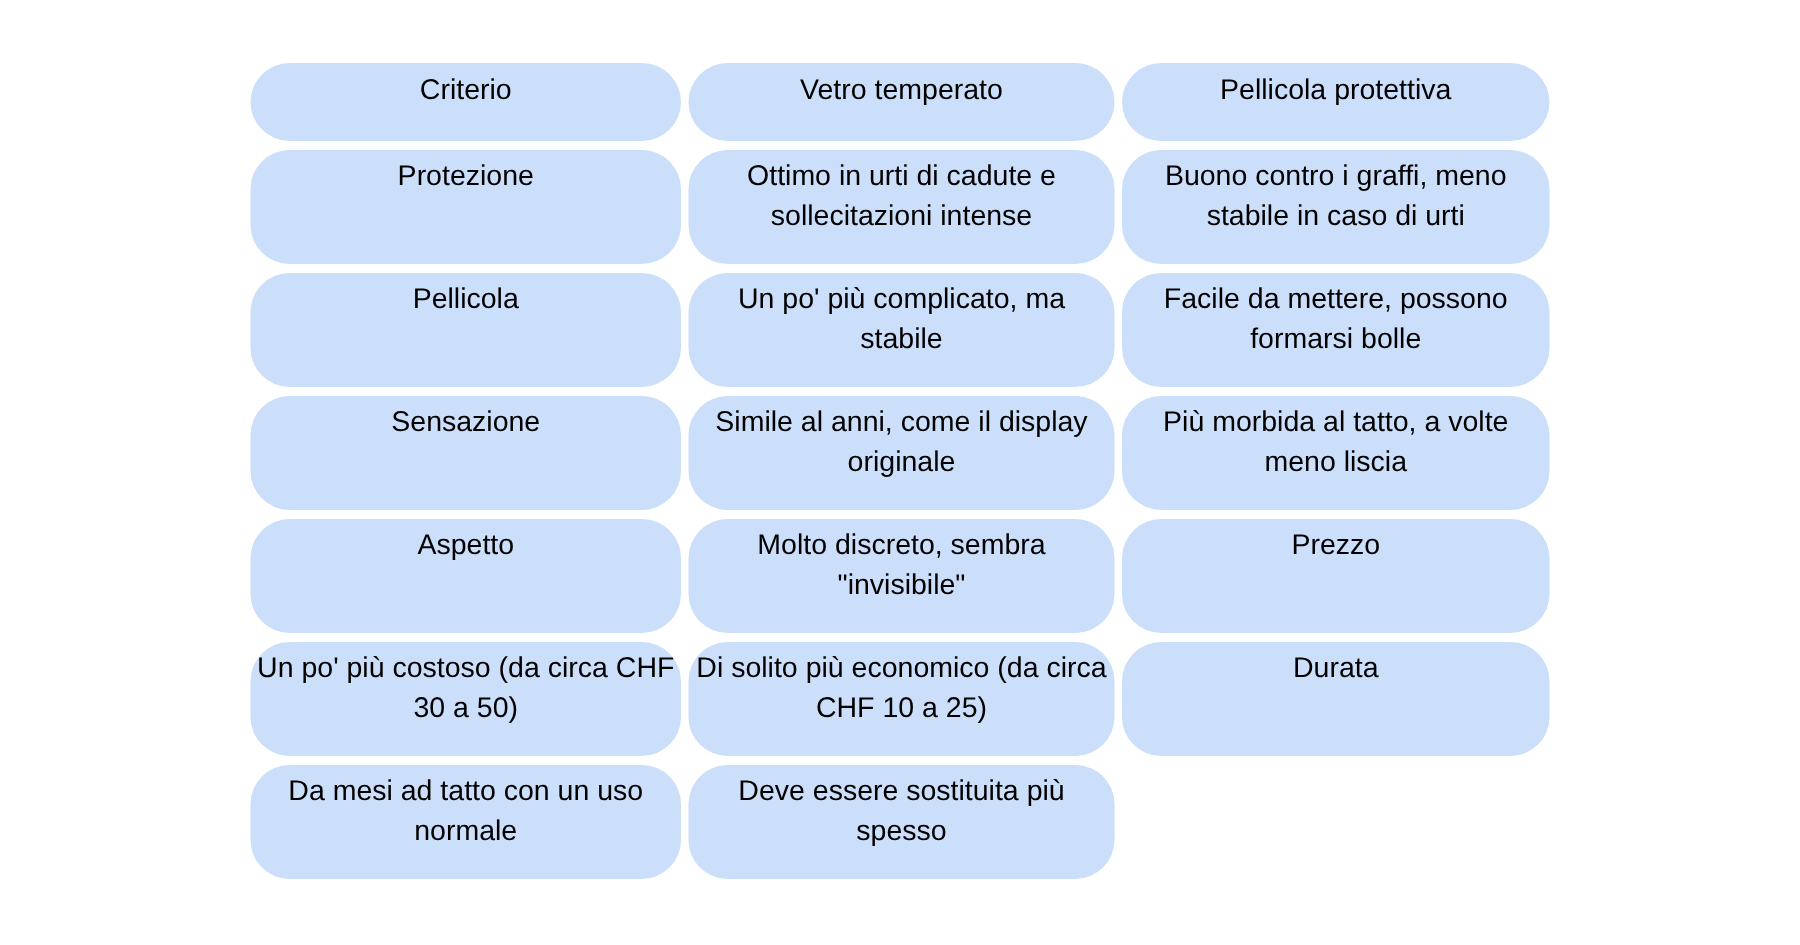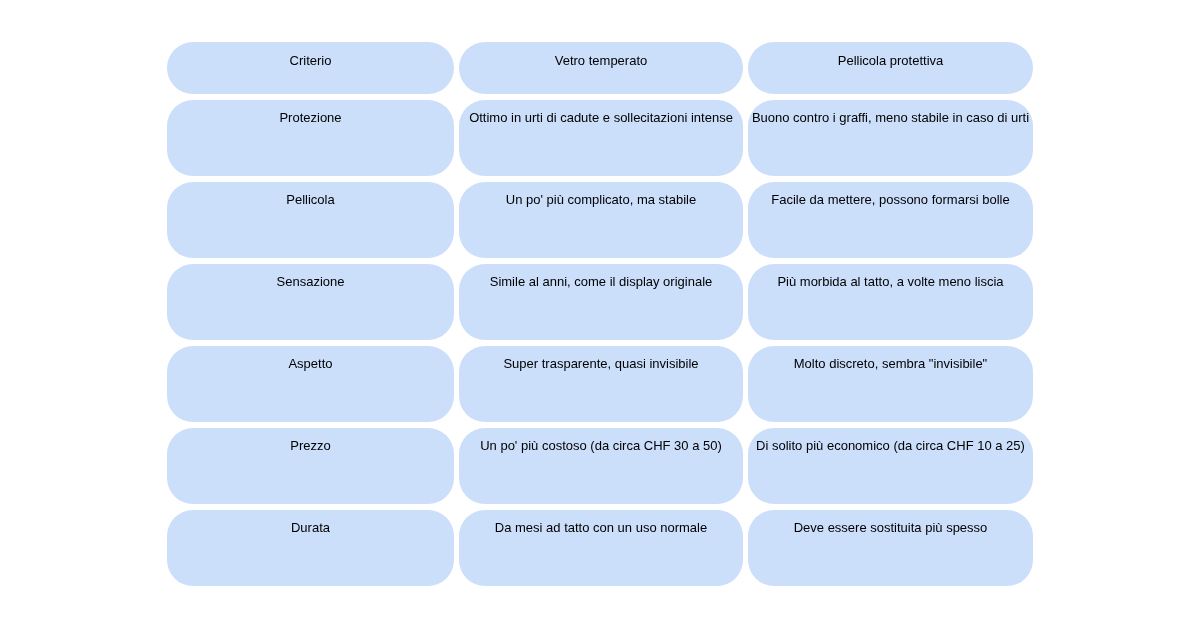--- a/index.html
+++ b/index.html
@@ -21,21 +21,21 @@
     top: 42px;
     display: grid;
     grid-template-columns: 287px 284px 285px;
     grid-template-rows: 52px repeat(6, 76px);
     gap: 6px 5px;
     background: var(--row-gap, #ffffff);
   }
   .cell {
     background: var(--cell-background, #cbdefa);
     color: var(--text, #000000);
-    font-size: 13px;
+    font-size: 19px;
     line-height: 27px;
     padding: 4px 3px 0 3px;
     overflow: hidden;
     border-radius: 26px;
   }
   .cell.header {
     text-align: center;
     padding-top: 5px;
   }
   .cell.body {
@@ -59,21 +59,20 @@
 
     <div class="cell body">Pellicola</div>
     <div class="cell body">Un po' più complicato, ma stabile</div>
     <div class="cell body">Facile da mettere, possono formarsi bolle</div>
 
     <div class="cell body">Sensazione</div>
     <div class="cell body">Simile al anni, come il display originale</div>
     <div class="cell body">Più morbida al tatto, a volte meno liscia</div>
 
     <div class="cell body">Aspetto</div>
-    <div class="cell body">Super trasparente, quasi invisibile</div>
     <div class="cell body">Molto discreto, sembra "invisibile"</div>
 
     <div class="cell body">Prezzo</div>
     <div class="cell body">Un po' più costoso (da circa CHF 30 a 50)</div>
     <div class="cell body">Di solito più economico (da circa CHF 10 a 25)</div>
 
     <div class="cell body">Durata</div>
     <div class="cell body">Da mesi ad tatto con un uso normale</div>
     <div class="cell body">Deve essere sostituita più spesso</div>
 

